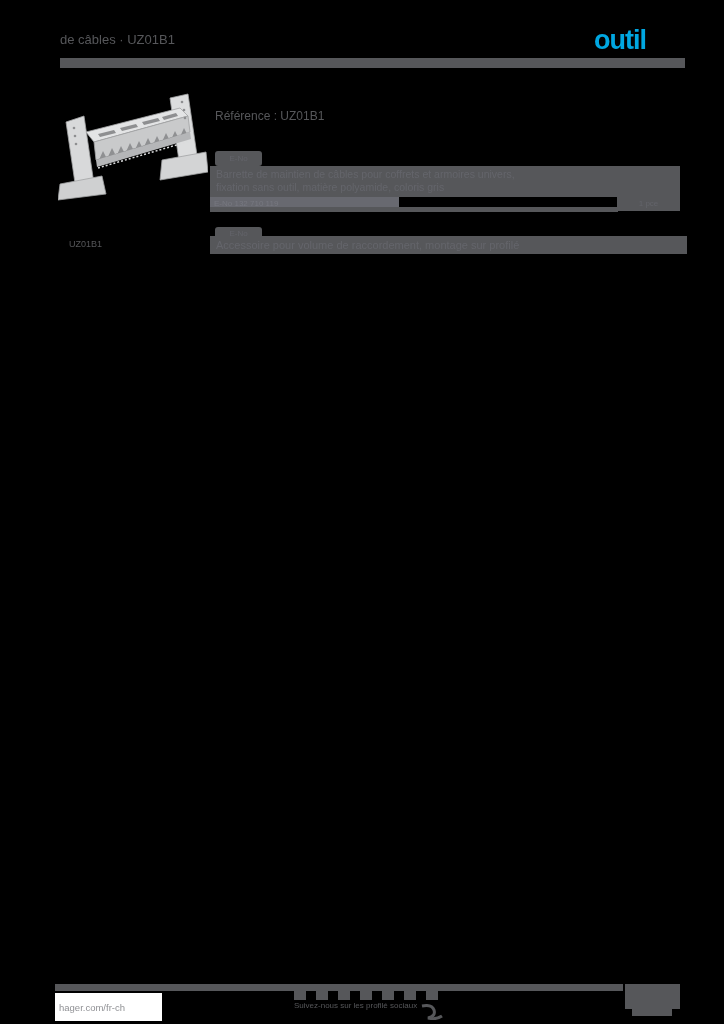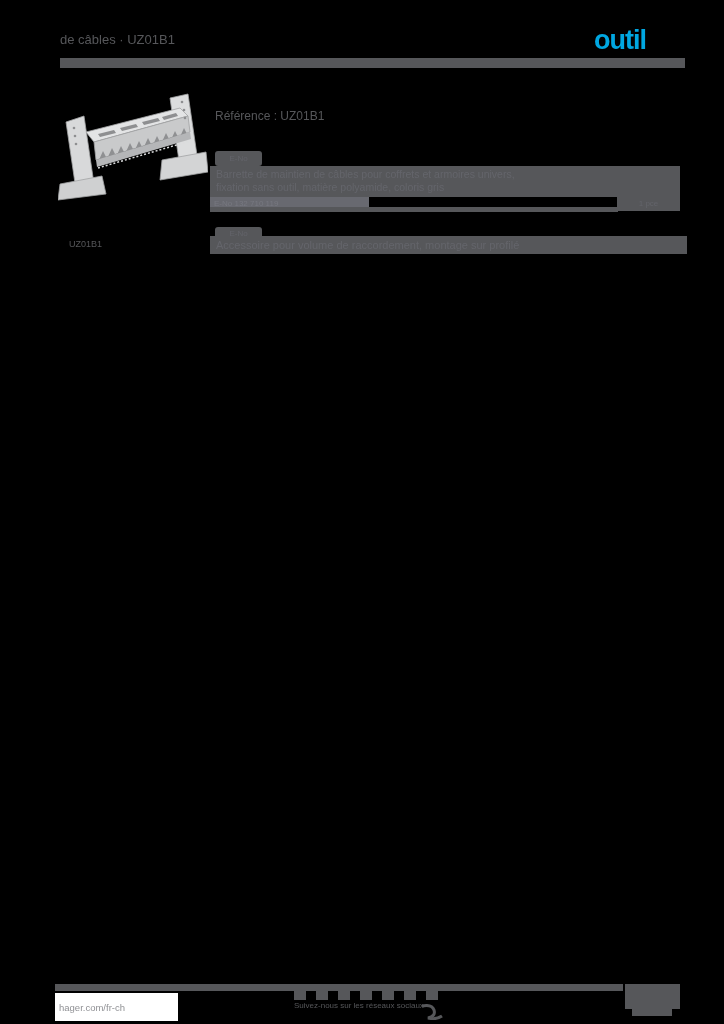--- a/index.html
+++ b/index.html
@@ -17,28 +17,28 @@
   .ptitle{left:218px;top:91px;font-size:15px;font-weight:600;color:#56575A;}
   .pref{left:215px;top:109px;font-size:12px;color:#56575A;}
   
   .badge{width:47px;background:#56575A;border-radius:3px;color:#63646A;font-size:8px;
          display:flex;align-items:center;justify-content:center;overflow:hidden;}
   .badge1{left:215px;top:151px;height:15px;}
   .badge2{left:215px;top:227px;height:13px;}
   .band{background:#56575A;color:#64656B;overflow:hidden;box-sizing:border-box;padding:2px 6px;}
   .band1{left:210px;top:166px;width:470px;height:31px;font-size:10.5px;line-height:13px;}
   .band2{left:210px;top:236px;width:477px;height:18px;font-size:11px;line-height:14px;}
-  .sub1{left:210px;top:197px;width:159px;height:13px;background:#686970;color:#777880;
+  .sub1{left:210px;top:197px;width:189px;height:13px;background:#686970;color:#777880;
         font-size:8px;line-height:13px;padding:0 4px;box-sizing:border-box;overflow:hidden;}
   .cell1{left:617px;top:196px;width:63px;height:15px;background:#56575A;color:#63646A;
          font-size:8px;line-height:15px;text-align:center;overflow:hidden;}
   .rule1{left:210px;top:207px;width:408px;height:5px;background:#56575A;}
   
   .frule{left:55px;top:984px;width:568px;height:7px;background:#56575A;}
-  .urlbox{left:55px;top:993px;width:123px;height:28px;background:#FFFFFF;display:flex;align-items:center;}
+  .urlbox{left:55px;top:993px;width:107px;height:28px;background:#FFFFFF;display:flex;align-items:center;}
   .urltext{font-size:9.5px;color:#909195;padding-left:4px;white-space:nowrap;}
   .sicon{top:988px;width:12px;height:12px;background:#56575A;}
   .fcap{left:294px;top:1001px;font-size:8px;color:#56575A;white-space:nowrap;}
   .swash{left:420px;top:1004px;}
   .stampL{left:625px;top:984px;width:55px;height:25px;background:#56575A;}
   .stampS{left:632px;top:1009px;width:40px;height:7px;background:#56575A;}
 </style>
 </head>
 <body>
 
@@ -100,21 +100,21 @@
   </div>
 
   <div class="abs sicon" style="left:294px" title="facebook"></div>
   <div class="abs sicon" style="left:316px" title="twitter"></div>
   <div class="abs sicon" style="left:338px" title="youtube"></div>
   <div class="abs sicon" style="left:360px" title="linkedin"></div>
   <div class="abs sicon" style="left:382px" title="instagram"></div>
   <div class="abs sicon" style="left:404px" title="pinterest"></div>
   <div class="abs sicon" style="left:426px" title="xing"></div>
 
-  <div class="abs fcap">Suivez-nous sur les réseaux sociaux</div>
+  <div class="abs fcap">Suivez-nous sur les profilé sociaux</div>
   <div class="abs swash">
     <svg width="24" height="16" viewBox="0 0 24 16">
       <path d="M2,2 q10,-2 12,4 q2,6 -6,8 q8,2 14,-2" fill="none" stroke="#56575A" stroke-width="3"></path>
     </svg>
   </div>
 
   <div class="abs stampL"></div>
   <div class="abs stampS"></div>
 
 </div>

